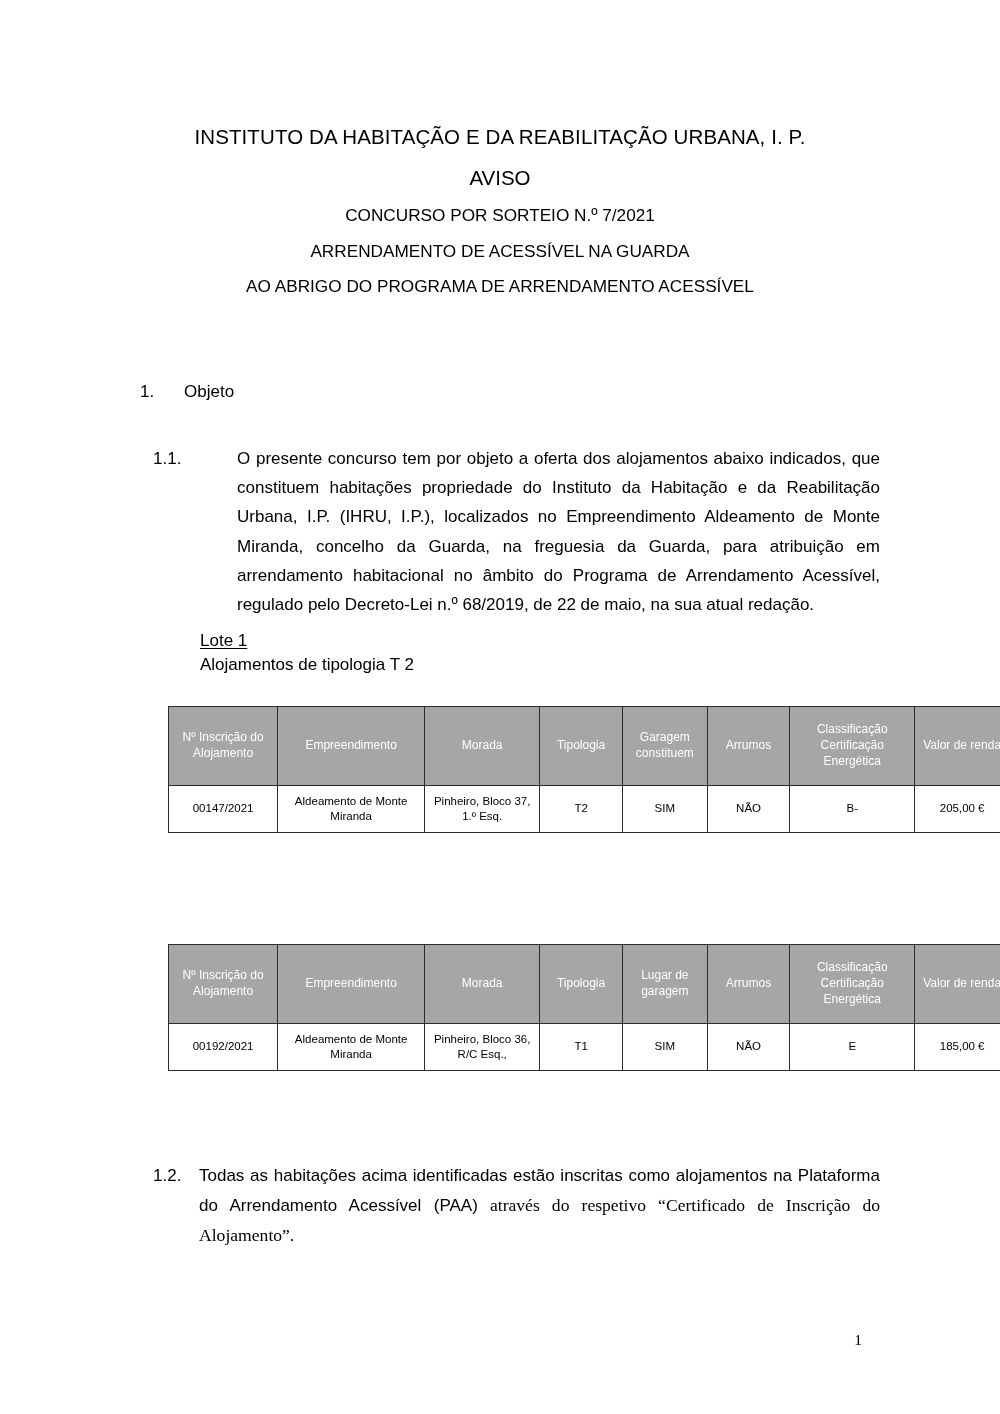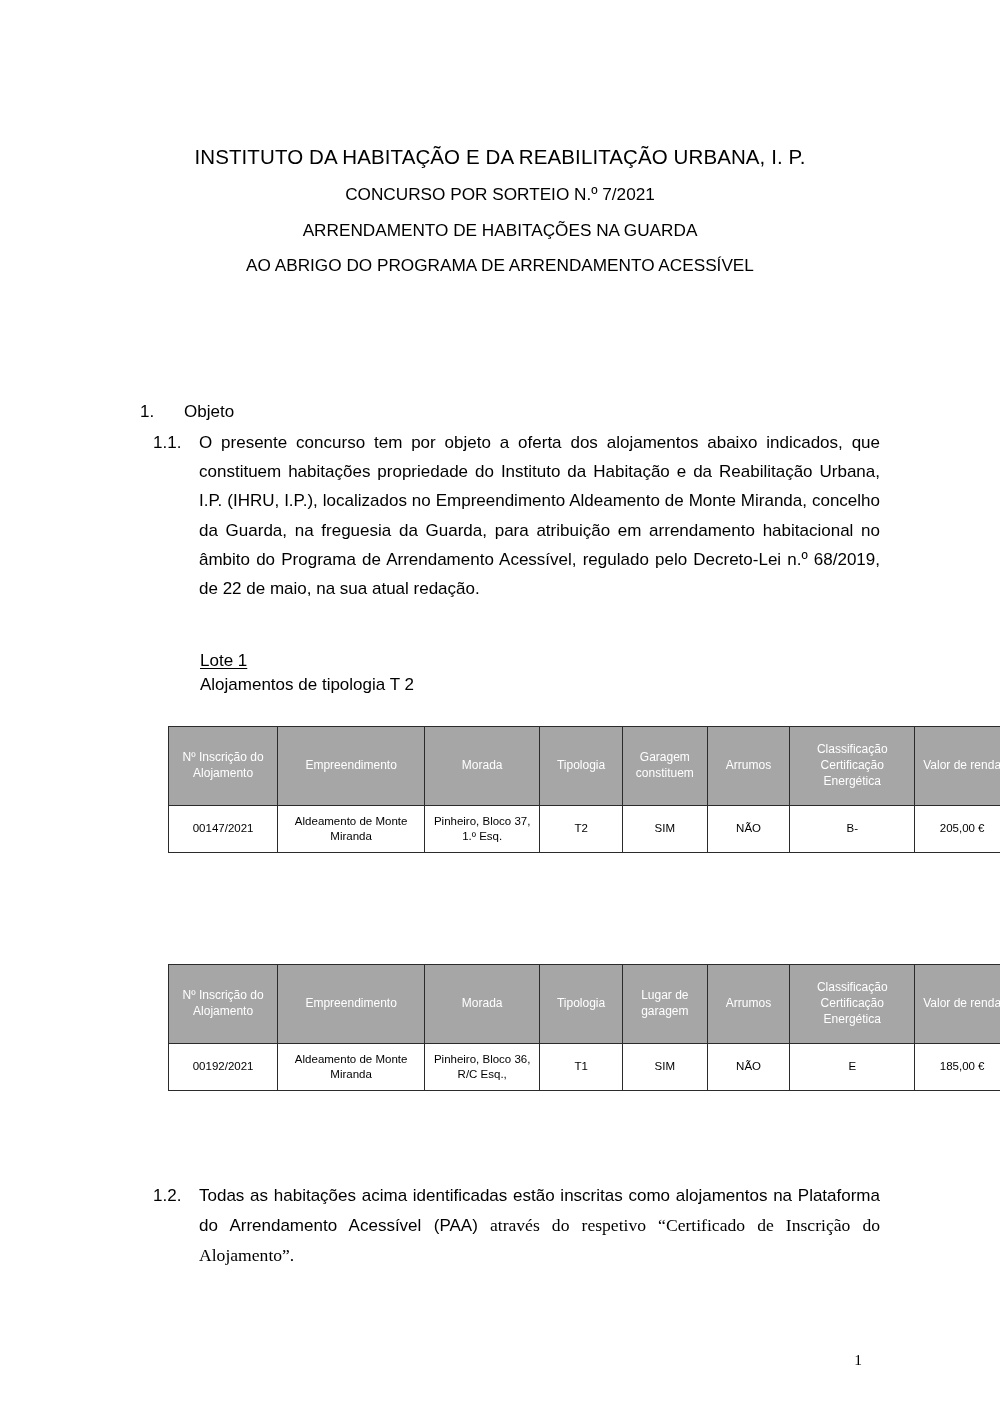--- a/index.html
+++ b/index.html
@@ -14,21 +14,20 @@
     position: relative;
     font-family: "Liberation Sans", sans-serif;
     color: #000000;
     overflow: hidden;
   }
 
   .page {
     position: absolute;
     inset: 0;
     padding: 0;
-    margin-top: 20px;
   }
 
   
   .doc-header {
     position: absolute;
     left: 100px;
     top: 124px;
     width: 800px;
     text-align: center;
   }
@@ -69,22 +68,23 @@
     font-size: 17px;
   }
 
   .clause {
     position: absolute;
     display: flex;
     align-items: flex-start;
   }
   .clause-11 {
     left: 153px;
-    top: 408px;
+    top: 444px;
     width: 727px;
+    gap: 38px;
   }
   .clause-num {
     flex: 0 0 46px;
     font-size: 17px;
     line-height: 1.72;
   }
   .clause-body {
     flex: 1 1 auto;
     font-size: 17px;
     line-height: 1.72;
@@ -176,22 +176,23 @@
     font-family: "Liberation Serif", serif;
   }
 </style>
 </head>
 <body>
 
 <div class="page">
 
   <div class="doc-header">
     <div class="title-main">INSTITUTO DA HABITAÇÃO E DA REABILITAÇÃO URBANA, I. P.</div>
+    <div class="title-aviso">AVISO</div>
     <div class="subtitle">CONCURSO POR SORTEIO N.º 7/2021</div>
-    <div class="subtitle">ARRENDAMENTO DE HABITAÇÕES NA GUARDA</div>
+    <div class="subtitle">ARRENDAMENTO DE ACESSÍVEL NA GUARDA</div>
     <div class="subtitle">AO ABRIGO DO PROGRAMA DE ARRENDAMENTO ACESSÍVEL</div>
   </div>
 
   <div class="section-1">
     <div class="sec-num-row">
       <span class="sec-num">1.</span>
       <span class="sec-title">Objeto</span>
     </div>
   </div>
 

